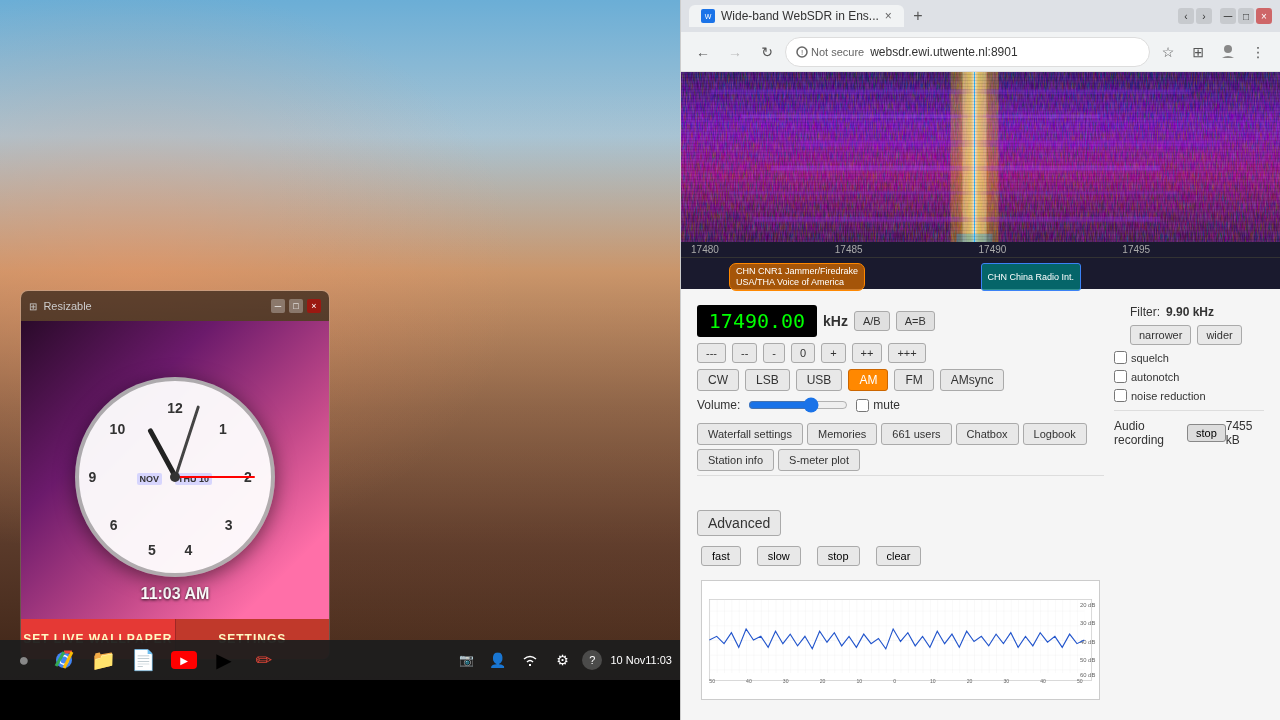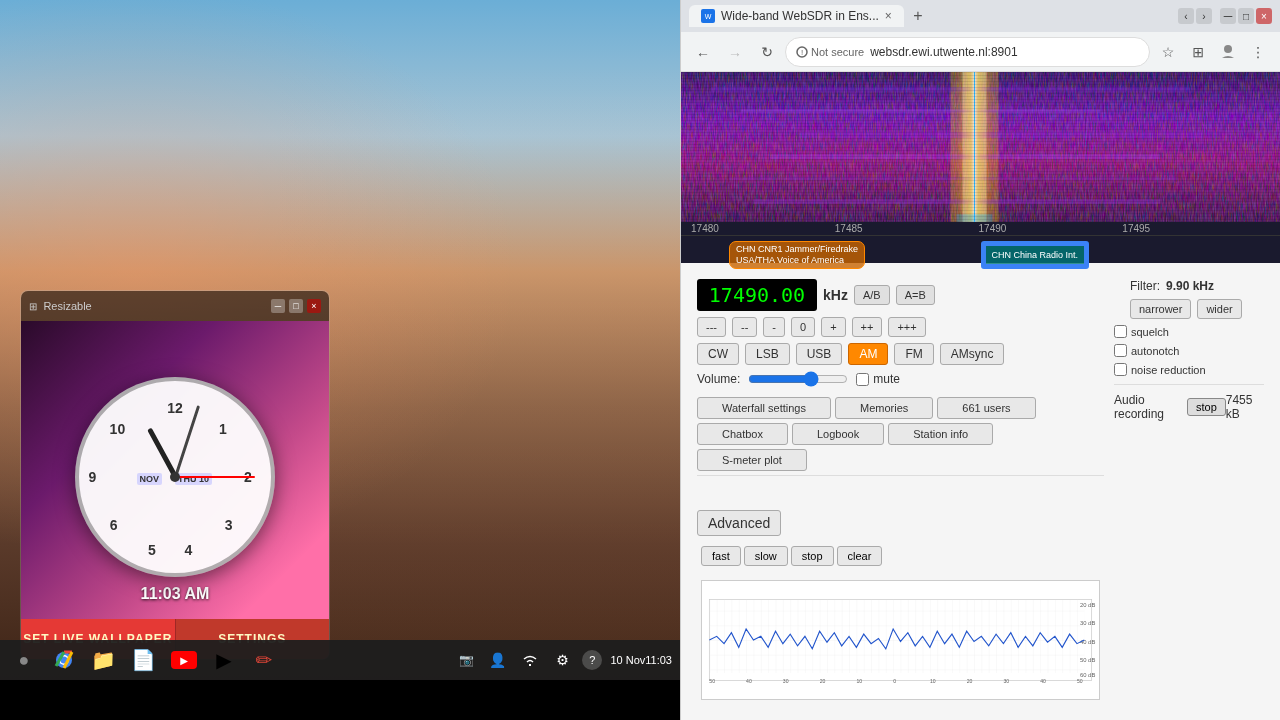--- a/index.html
+++ b/index.html
@@ -384,21 +384,21 @@
       border-radius: 3px;
       display: flex;
       align-items: center;
       padding: 0 6px;
       font-size: 10px;
       color: white;
       cursor: pointer;
       white-space: nowrap;
     }
     .station-orange { background: rgba(200,100,0,0.8); border: 1px solid #ff8800; }
-    .station-teal { background: rgba(0,120,120,0.8); border: 5px solid #3b82f6; }
+    .station-teal { background: rgba(0,120,120,0.8); border: 1px solid #3b82f6; }
 
     
     #sdr-controls {
       background: #f5f5f5;
       padding: 10px;
       display: flex;
       flex-direction: column;
       gap: 8px;
     }
 
@@ -483,21 +483,21 @@
     
     #nav-buttons {
       display: flex;
       gap: 4px;
       flex-wrap: wrap;
       align-items: center;
       padding: 4px 0;
       border-bottom: 1px solid #ddd;
     }
     .nav-tab-btn {
-      padding: 4px 24px;
+      padding: 4px 10px;
       border: 1px solid #aaa;
       background: #e8e8e8;
       border-radius: 3px;
       font-size: 11px;
       cursor: pointer;
       color: #333;
     }
 
     #advanced-btn {
       padding: 4px 10px;
@@ -515,21 +515,21 @@
       background: white;
       border: 1px solid #ccc;
       margin: 4px;
       position: relative;
       height: 120px;
     }
 
     
     #playback-btns {
       display: flex;
-      gap: 3px;
+      gap: 16px;
       padding: 4px;
     }
     .play-btn {
       padding: 3px 10px;
       border: 1px solid #aaa;
       background: #e8e8e8;
       border-radius: 3px;
       font-size: 11px;
       cursor: pointer;
     }

